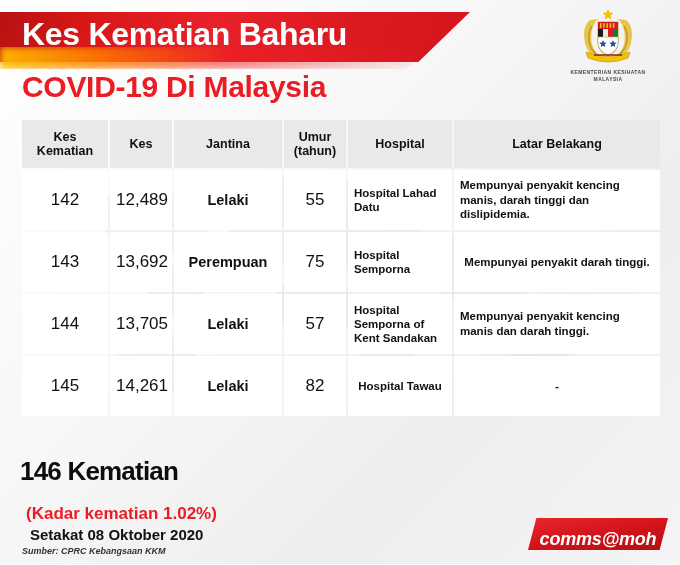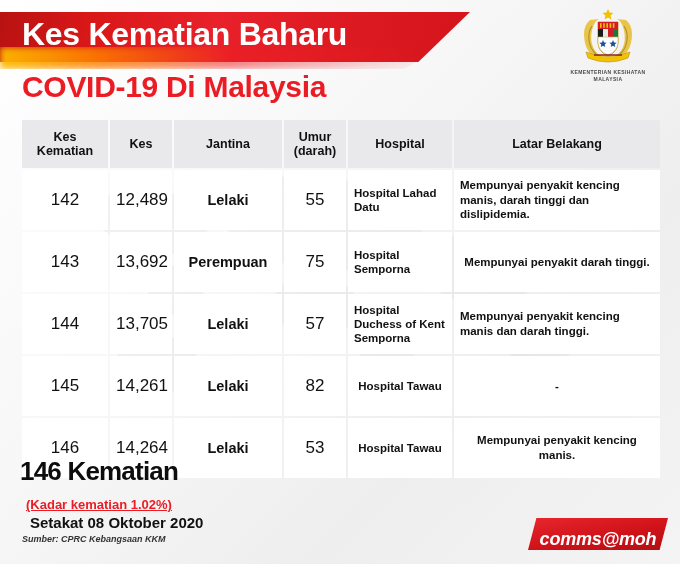--- a/index.html
+++ b/index.html
@@ -162,26 +162,25 @@
     width: 640px;
   }
   .total-deaths {
     font-size: 26px;
     font-weight: bold;
     color: #0d0d0d;
     letter-spacing: -0.8px;
     line-height: 1.05;
   }
   .rate {
-    margin-top: 12px;
-    font-size: 13px;
+    margin-top: 19px;
+    font-size: 17px;
     font-weight: bold;
     color: #ec1c24;
     padding-left: 6px;
-    text-decoration: underline;
   }
   .asof {
     margin-top: 2px;
     font-size: 15px;
     font-weight: bold;
     color: #111111;
     padding-left: 10px;
   }
   .source {
     margin-top: 3px;
@@ -291,21 +290,21 @@
             <span>Kematian</span>
           </th>
           <th>
             <span>Kes</span>
           </th>
           <th>
             <span>Jantina</span>
           </th>
           <th>
             <span>Umur</span><br>
-            <span>(darah)</span>
+            <span>(tahun)</span>
           </th>
           <th>
             <span>Hospital</span>
           </th>
           <th>
             <span>Latar Belakang</span>
           </th>
         </tr>
       </thead>
       <tbody>
@@ -323,39 +322,31 @@
           <td class="c-sex">Perempuan</td>
           <td class="c-age">75</td>
           <td class="c-hosp">Hospital Semporna</td>
           <td class="c-bg center">Mempunyai penyakit darah tinggi.</td>
         </tr>
         <tr>
           <td class="c-num">144</td>
           <td class="c-case">13,705</td>
           <td class="c-sex">Lelaki</td>
           <td class="c-age">57</td>
-          <td class="c-hosp">Hospital Duchess of Kent Semporna</td>
+          <td class="c-hosp">Hospital Semporna of Kent Sandakan</td>
           <td class="c-bg">Mempunyai penyakit kencing manis dan darah tinggi.</td>
         </tr>
         <tr>
           <td class="c-num">145</td>
           <td class="c-case">14,261</td>
           <td class="c-sex">Lelaki</td>
           <td class="c-age">82</td>
           <td class="c-hosp center">Hospital Tawau</td>
           <td class="c-bg center">-</td>
         </tr>
-        <tr>
-          <td class="c-num">146</td>
-          <td class="c-case">14,264</td>
-          <td class="c-sex">Lelaki</td>
-          <td class="c-age">53</td>
-          <td class="c-hosp center">Hospital Tawau</td>
-          <td class="c-bg center">Mempunyai penyakit kencing manis.</td>
-        </tr>
       </tbody>
     </table>
   </div>
 
   <div class="footer">
     <div class="total-deaths">146 Kematian</div>
     <div class="rate">(Kadar kematian 1.02%)</div>
     <div class="asof">Setakat 08 Oktober 2020</div>
     <div class="source">Sumber: CPRC Kebangsaan KKM</div>
   </div>

